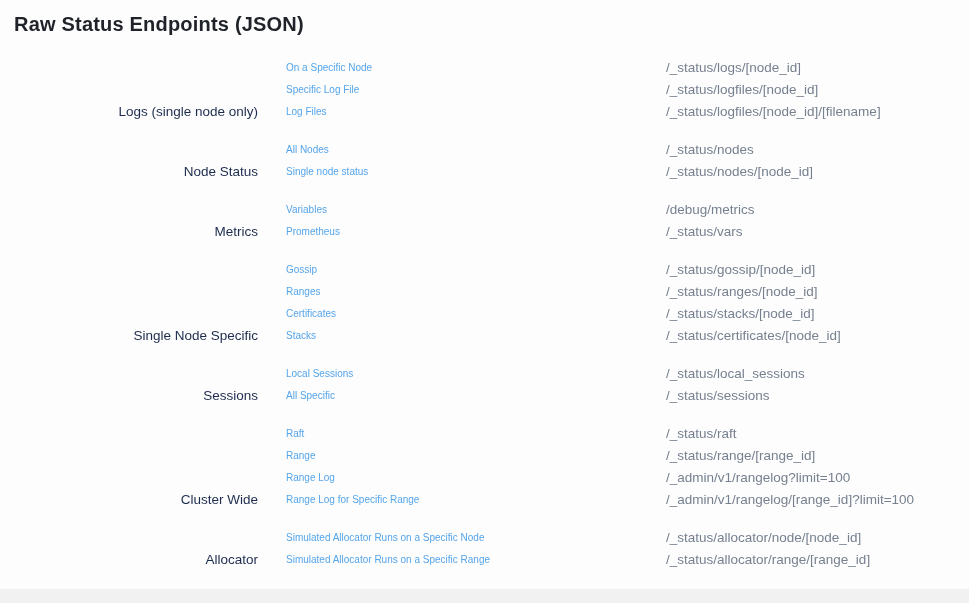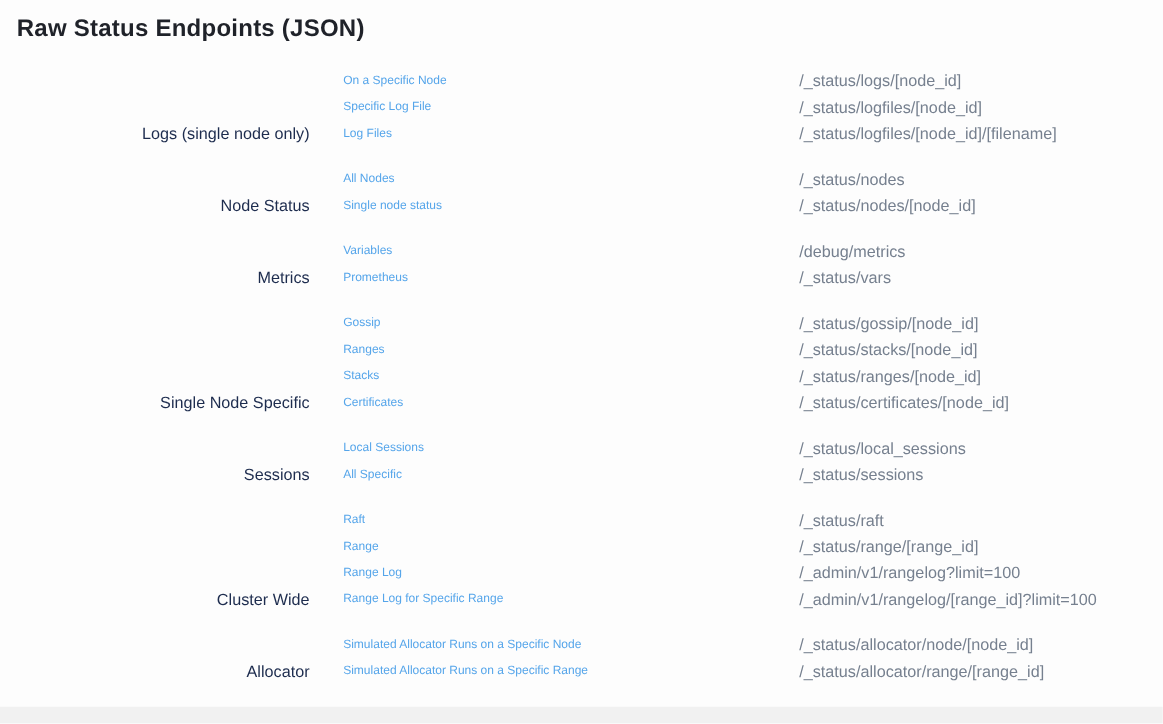--- a/index.html
+++ b/index.html
@@ -117,27 +117,27 @@
           <div class="path">/debug/metrics</div>
           <div class="path">/_status/vars</div>
         </div>
   </div>
 
   <div class="section-row">
     <div class="col-label">Single Node Specific</div>
     <div class="col-links">
           <a href="#" class="link">Gossip</a>
           <a href="#" class="link">Ranges</a>
+          <a href="#" class="link">Certificates</a>
           <a href="#" class="link">Stacks</a>
-          <a href="#" class="link">Certificates</a>
         </div>
     <div class="col-paths">
           <div class="path">/_status/gossip/[node_id]</div>
+          <div class="path">/_status/ranges/[node_id]</div>
           <div class="path">/_status/stacks/[node_id]</div>
-          <div class="path">/_status/ranges/[node_id]</div>
           <div class="path">/_status/certificates/[node_id]</div>
         </div>
   </div>
 
   <div class="section-row">
     <div class="col-label">Sessions</div>
     <div class="col-links">
           <a href="#" class="link">Local Sessions</a>
           <a href="#" class="link">All Specific</a>
         </div>

